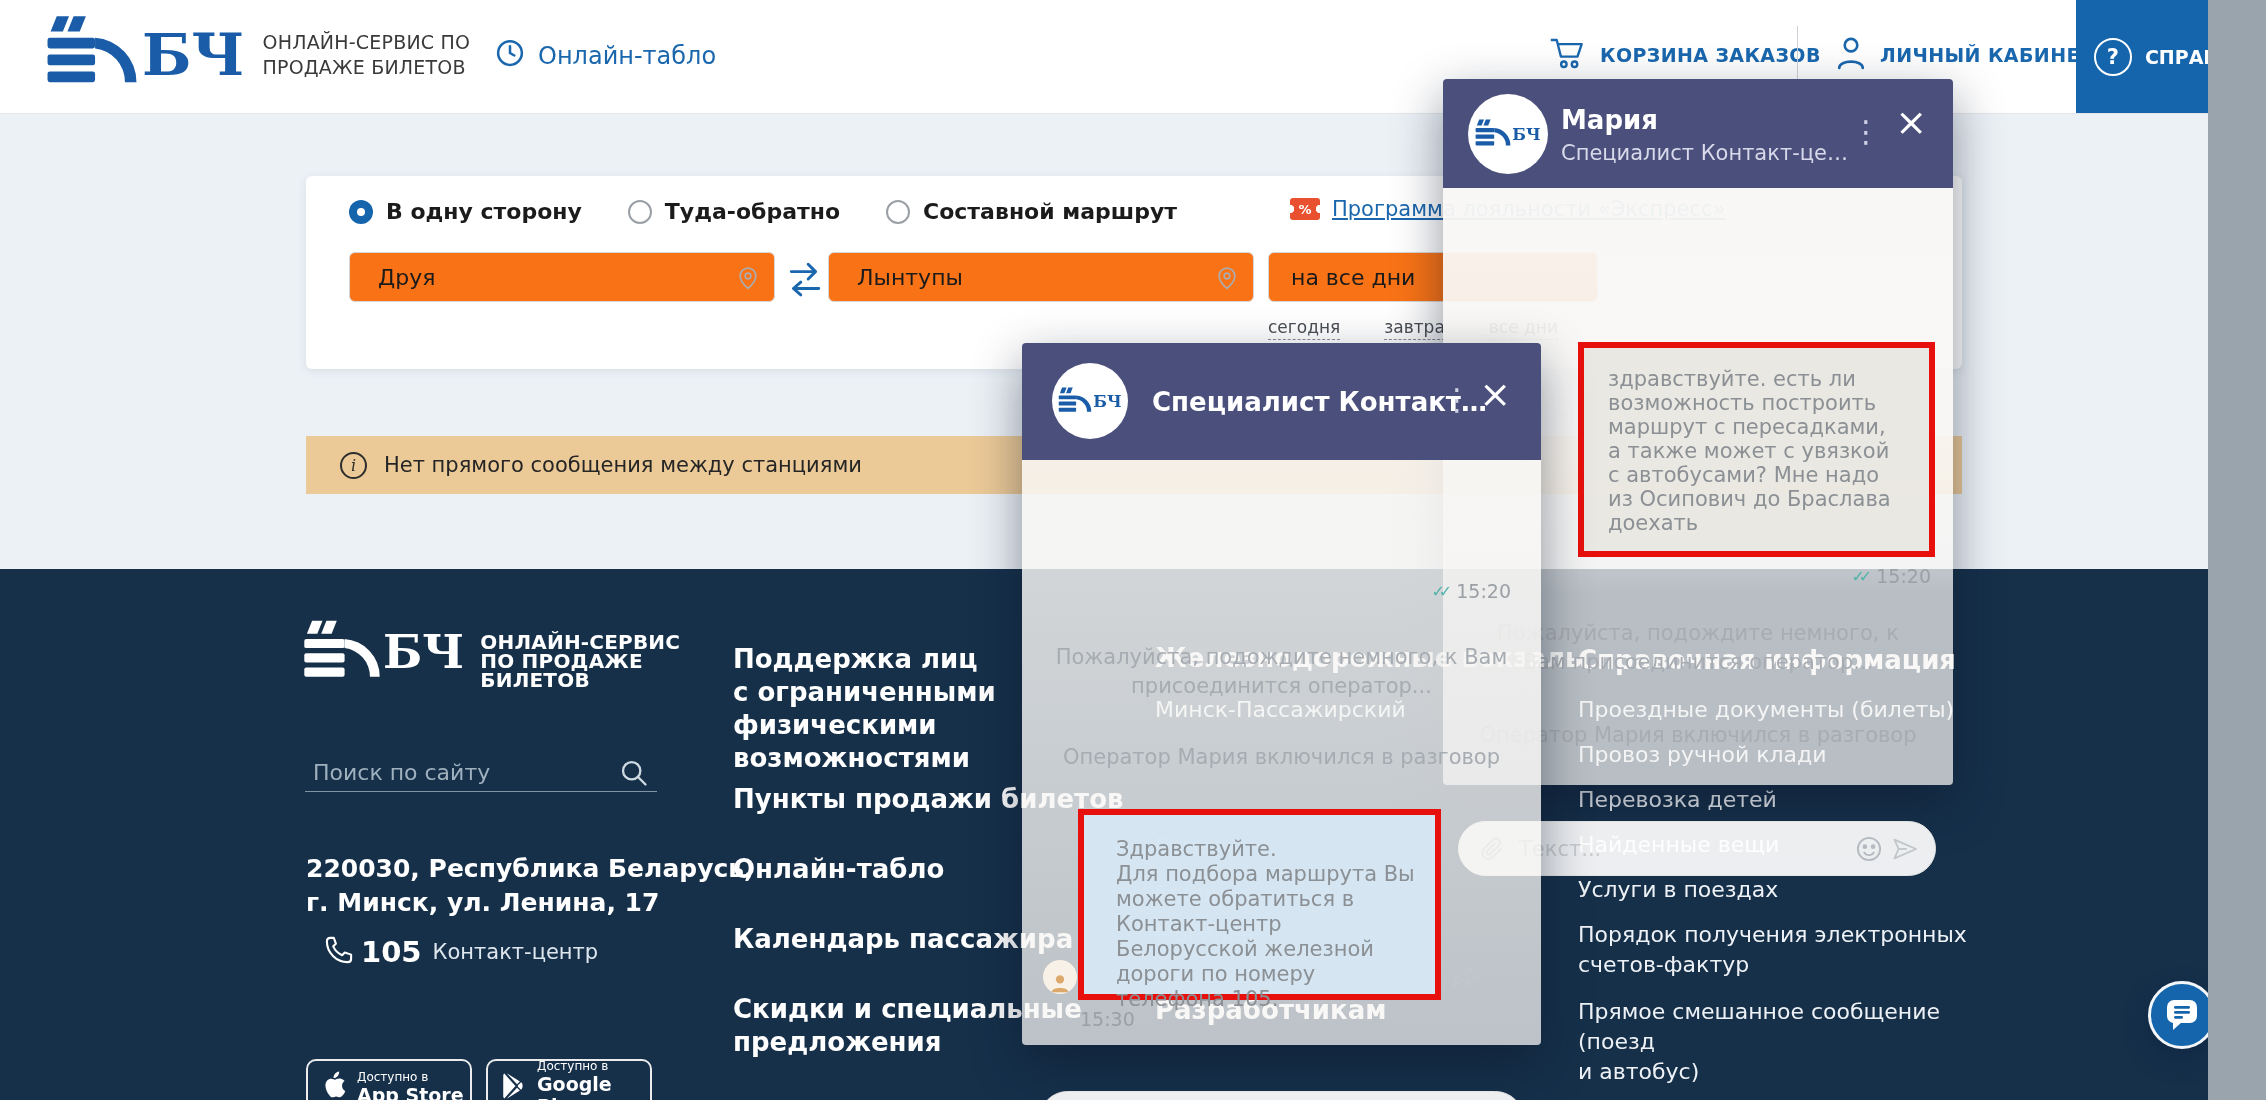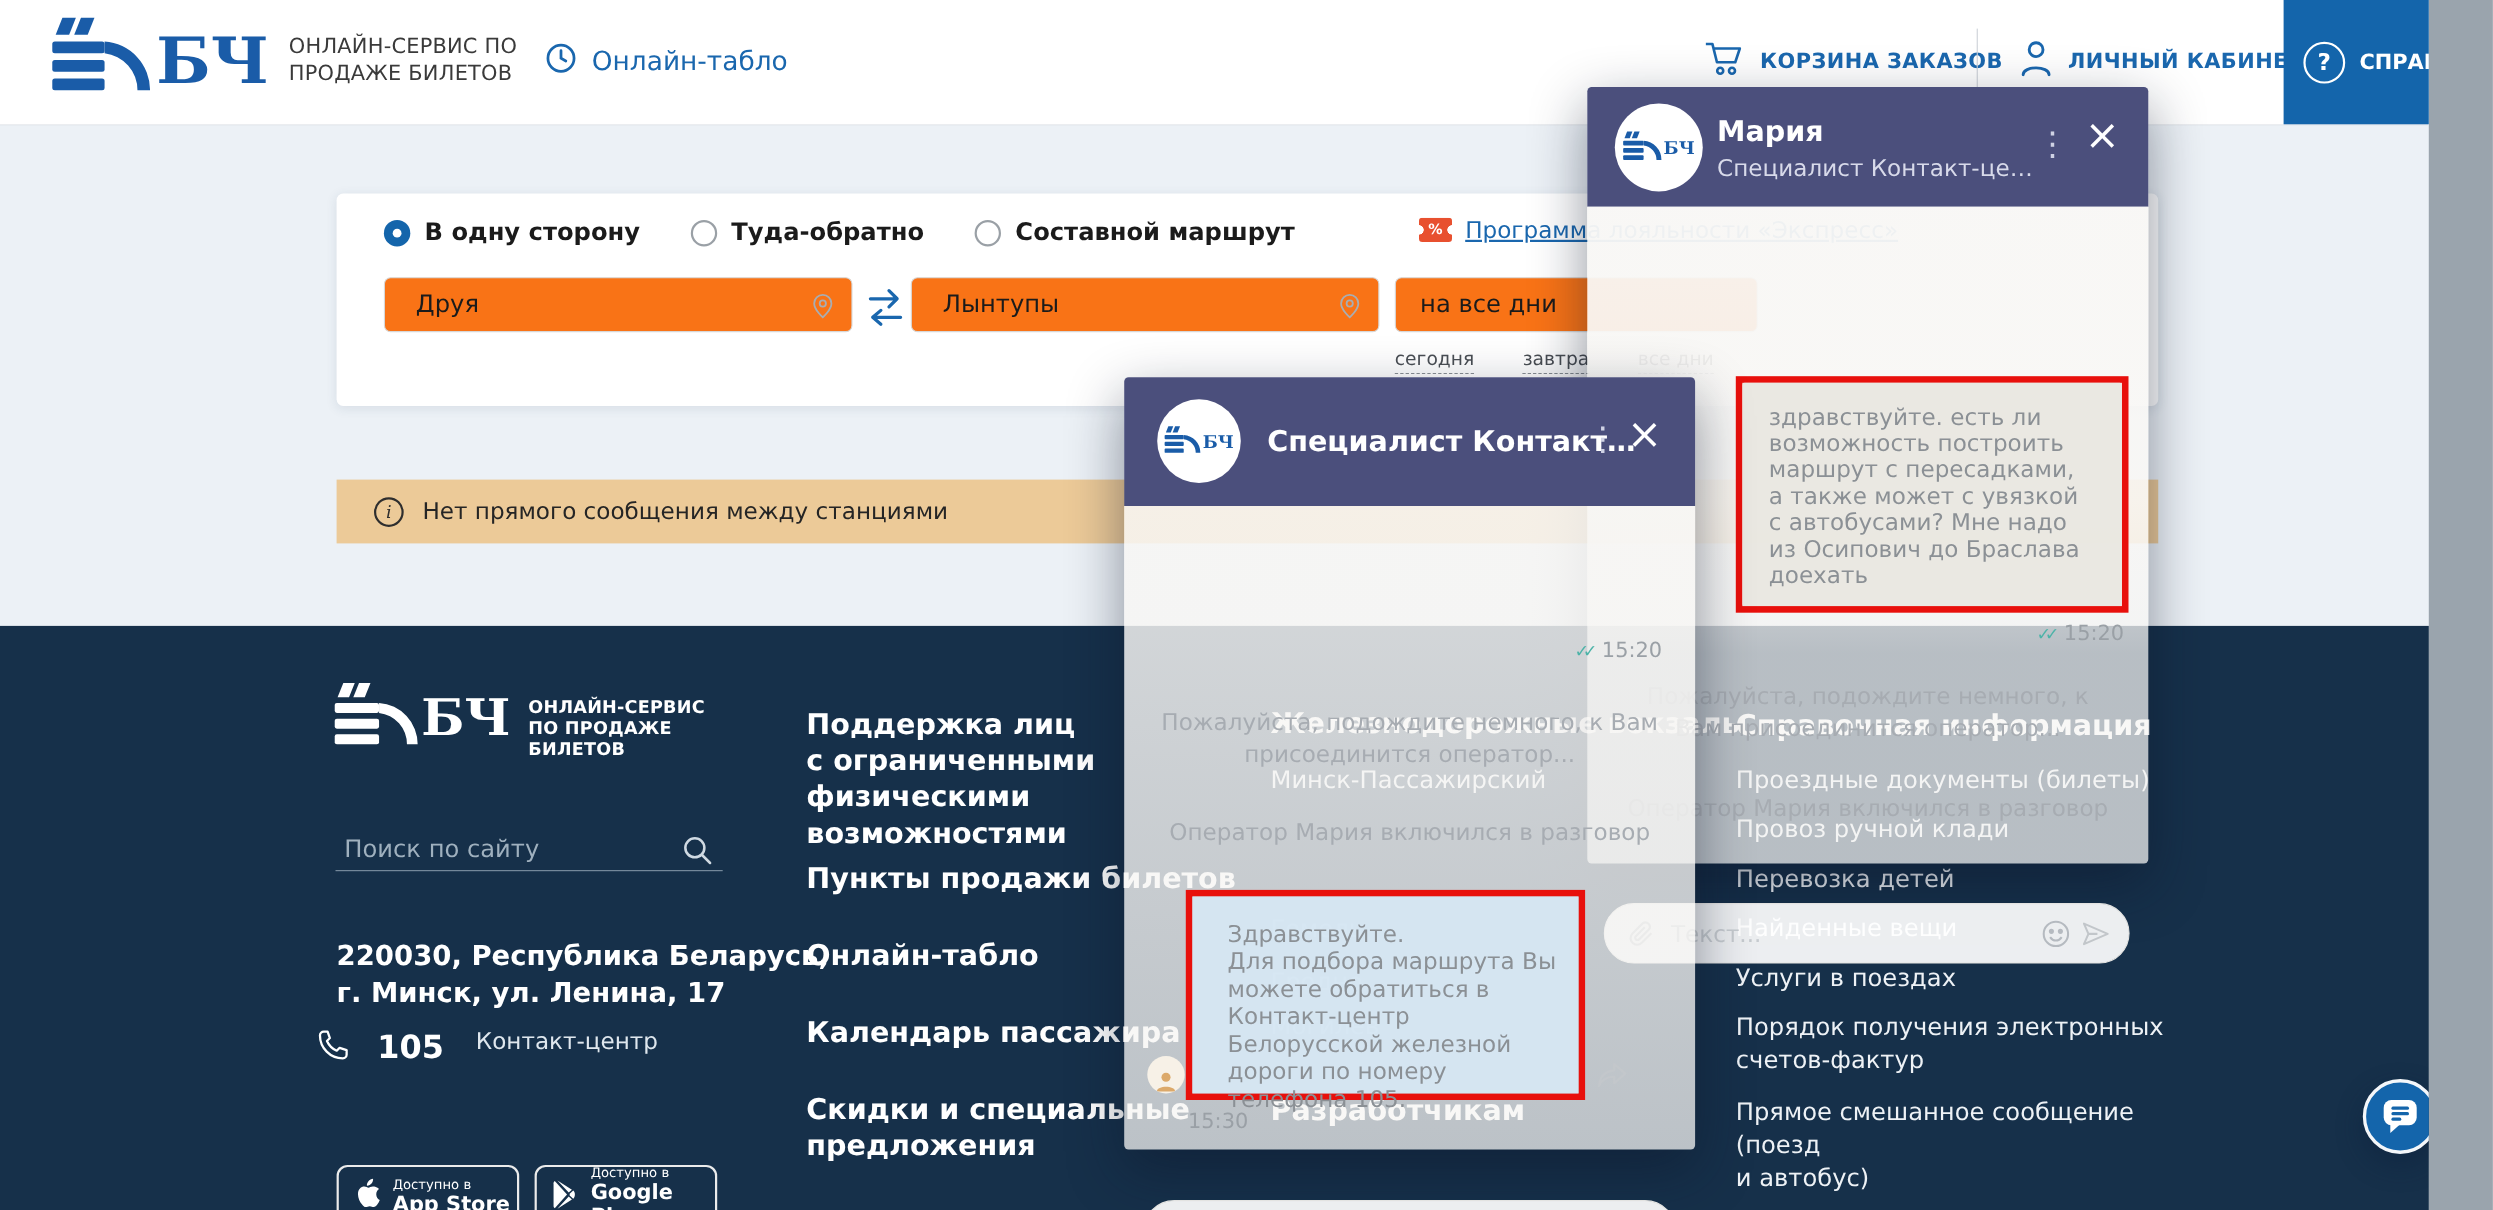--- a/index.html
+++ b/index.html
@@ -58,26 +58,26 @@
   .alert-i{margin-left:34px;width:27px;height:27px;border:2px solid #2e2e2e;border-radius:50%;
       display:flex;align-items:center;justify-content:center;font-size:16px;font-style:italic;
       font-family:"DejaVu Serif","Liberation Serif",serif;color:#2e2e2e;flex:0 0 auto;}
   .alert-txt{margin-left:17px;font-size:21px;color:#252525;}
 
   
   .ftr{position:absolute;left:0;top:569px;width:2266px;height:531px;background:#16304a;color:#fff;z-index:1;}
   .f-logo{position:absolute;left:303px;top:50px;display:flex;align-items:flex-start;}
   .f-abbr{font-family:"DejaVu Serif","Liberation Serif",serif;font-weight:bold;font-size:46px;
       color:#fff;line-height:66px;margin-left:2px;}
-  .f-cap{margin-left:16px;font-size:16px;font-weight:bold;line-height:19px;padding-top:14px;letter-spacing:.2px;}
+  .f-cap{margin-left:16px;font-size:20px;font-weight:bold;line-height:19px;padding-top:14px;letter-spacing:.2px;}
   .f-search{position:absolute;left:305px;top:187px;width:352px;height:36px;border-bottom:1px solid #7f93a4;cursor:text;}
   .f-search-ph{position:absolute;left:8px;top:4px;font-size:22px;color:#9fb0be;}
   .f-mag{position:absolute;right:8px;top:2px;}
   .f-addr{position:absolute;left:306px;top:283px;font-size:25px;font-weight:bold;line-height:34px;}
-  .f-phone{position:absolute;left:288px;display:flex;gap:25px;}
+  .f-phone{position:absolute;left:324px;display:flex;align-items:center;gap:7px;}
   .ph1{top:366px;}.ph2{top:404px;}
   .f-num{font-size:29px;font-weight:bold;}
   .f-phlbl{font-size:21px;color:#dfe7ee;margin-left:4px;}
   .badges{position:absolute;left:306px;top:490px;display:flex;gap:14px;}
   .badge{width:166px;height:58px;border:2px solid #ebebeb;border-radius:10px;display:flex;
       align-items:center;padding-left:13px;gap:10px;cursor:pointer;}
   .badge-top{font-size:12px;line-height:14px;}
   .badge-bot{font-size:19px;font-weight:bold;line-height:22px;}
   .f-link{position:absolute;cursor:pointer;}
   .f-bold{font-size:26px;font-weight:bold;line-height:33px;white-space:pre-line;}

